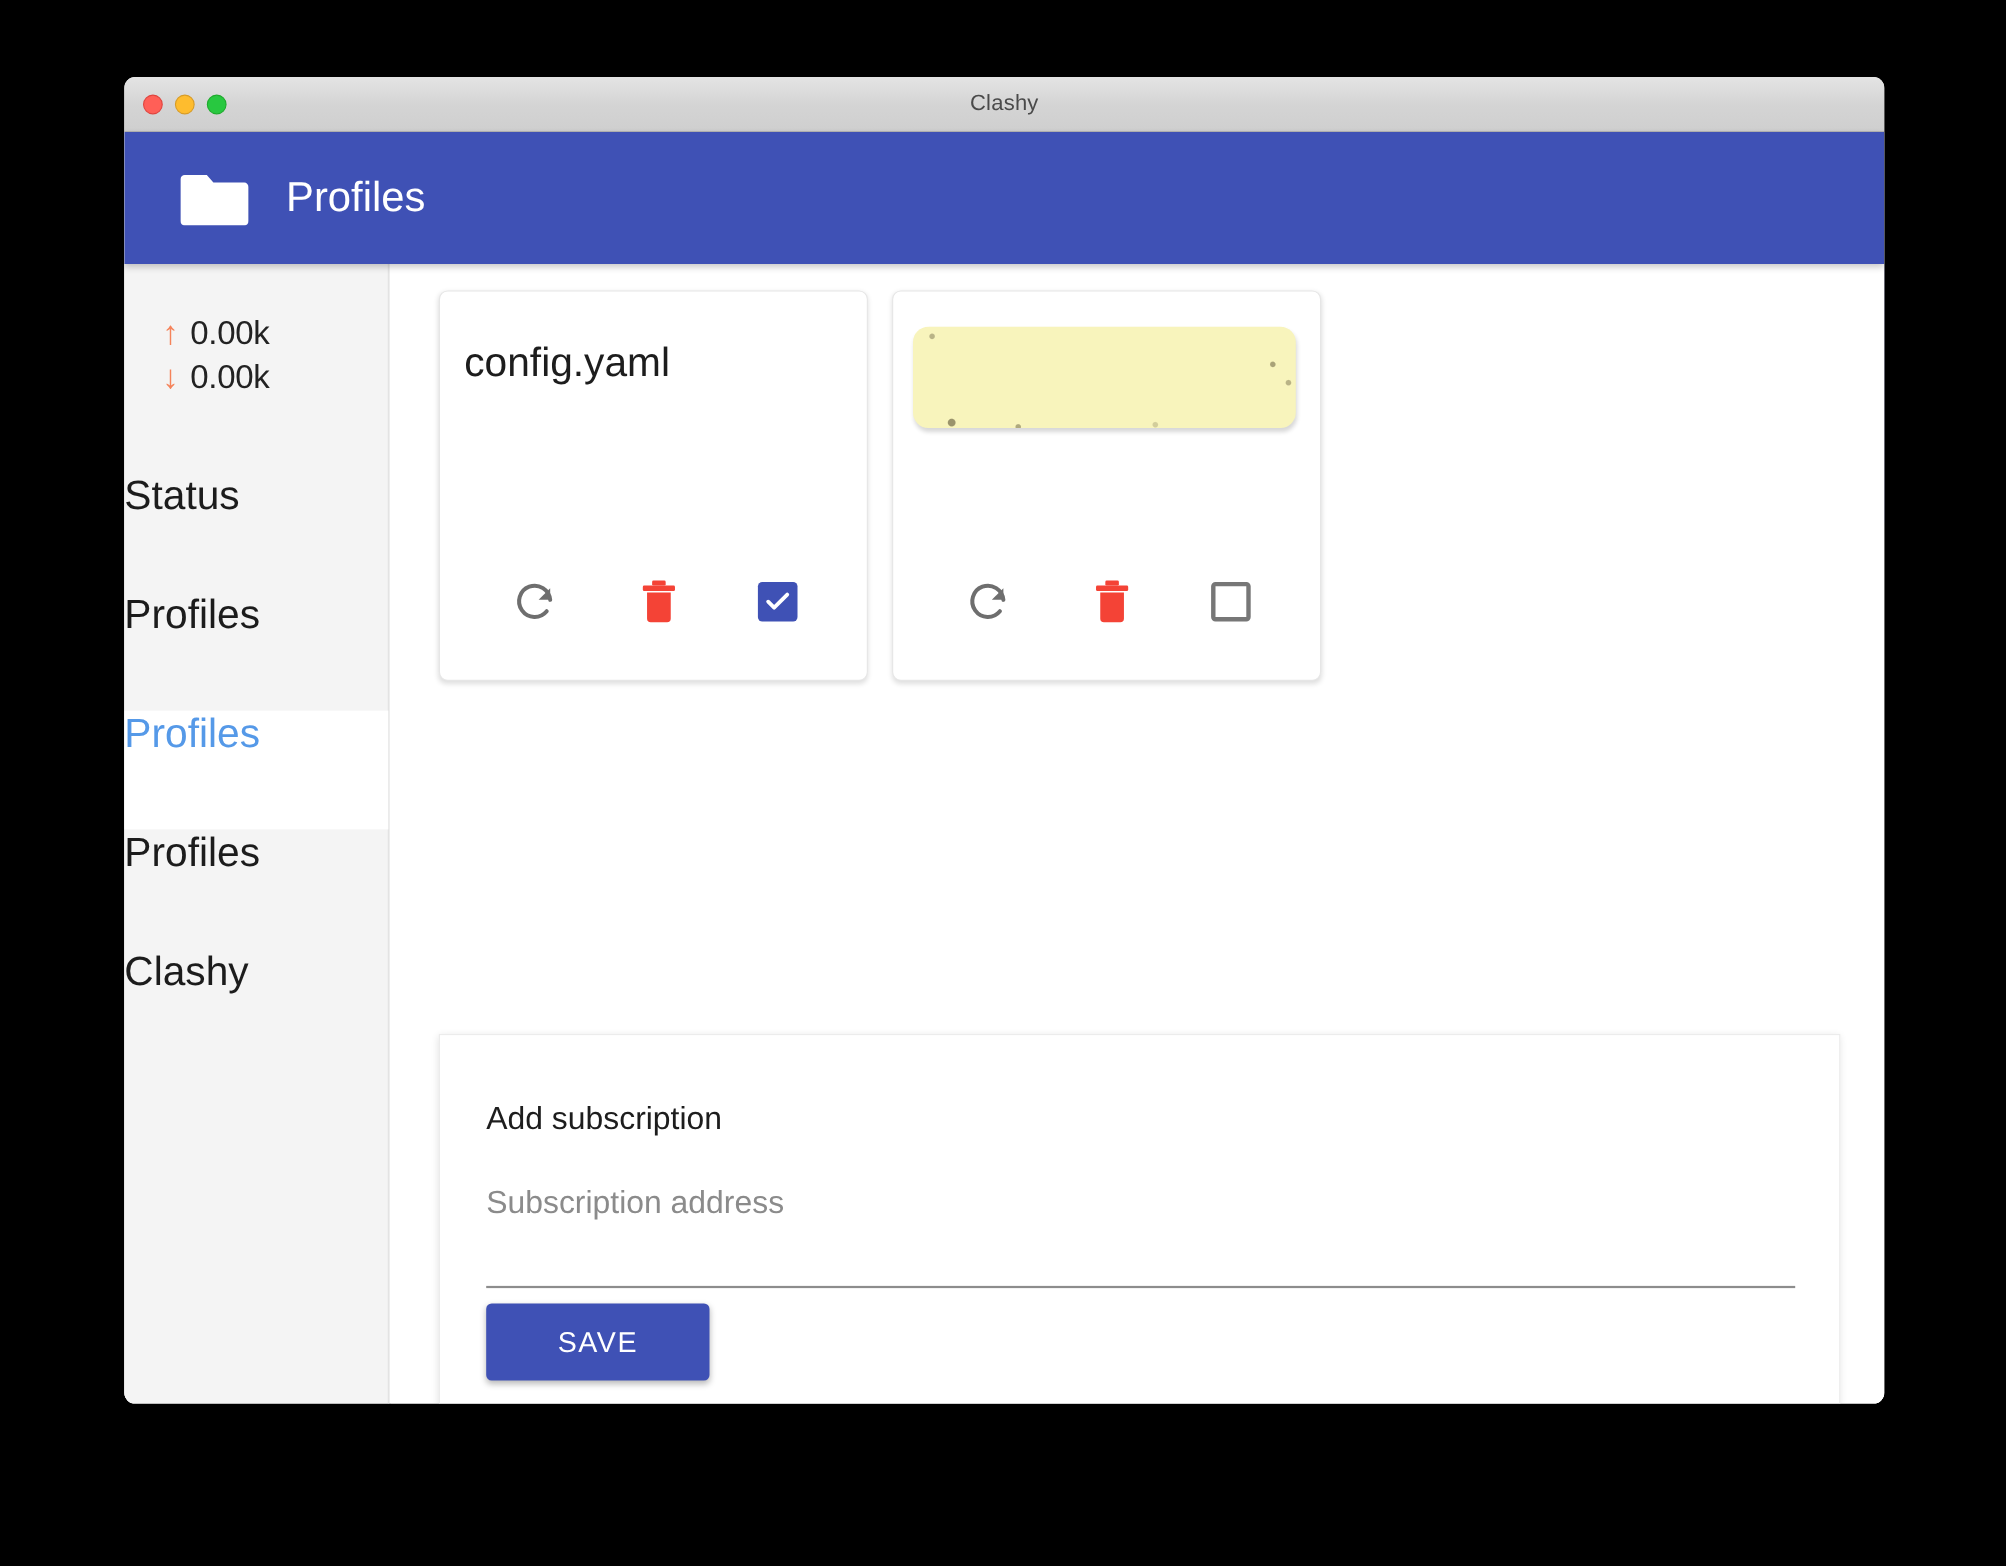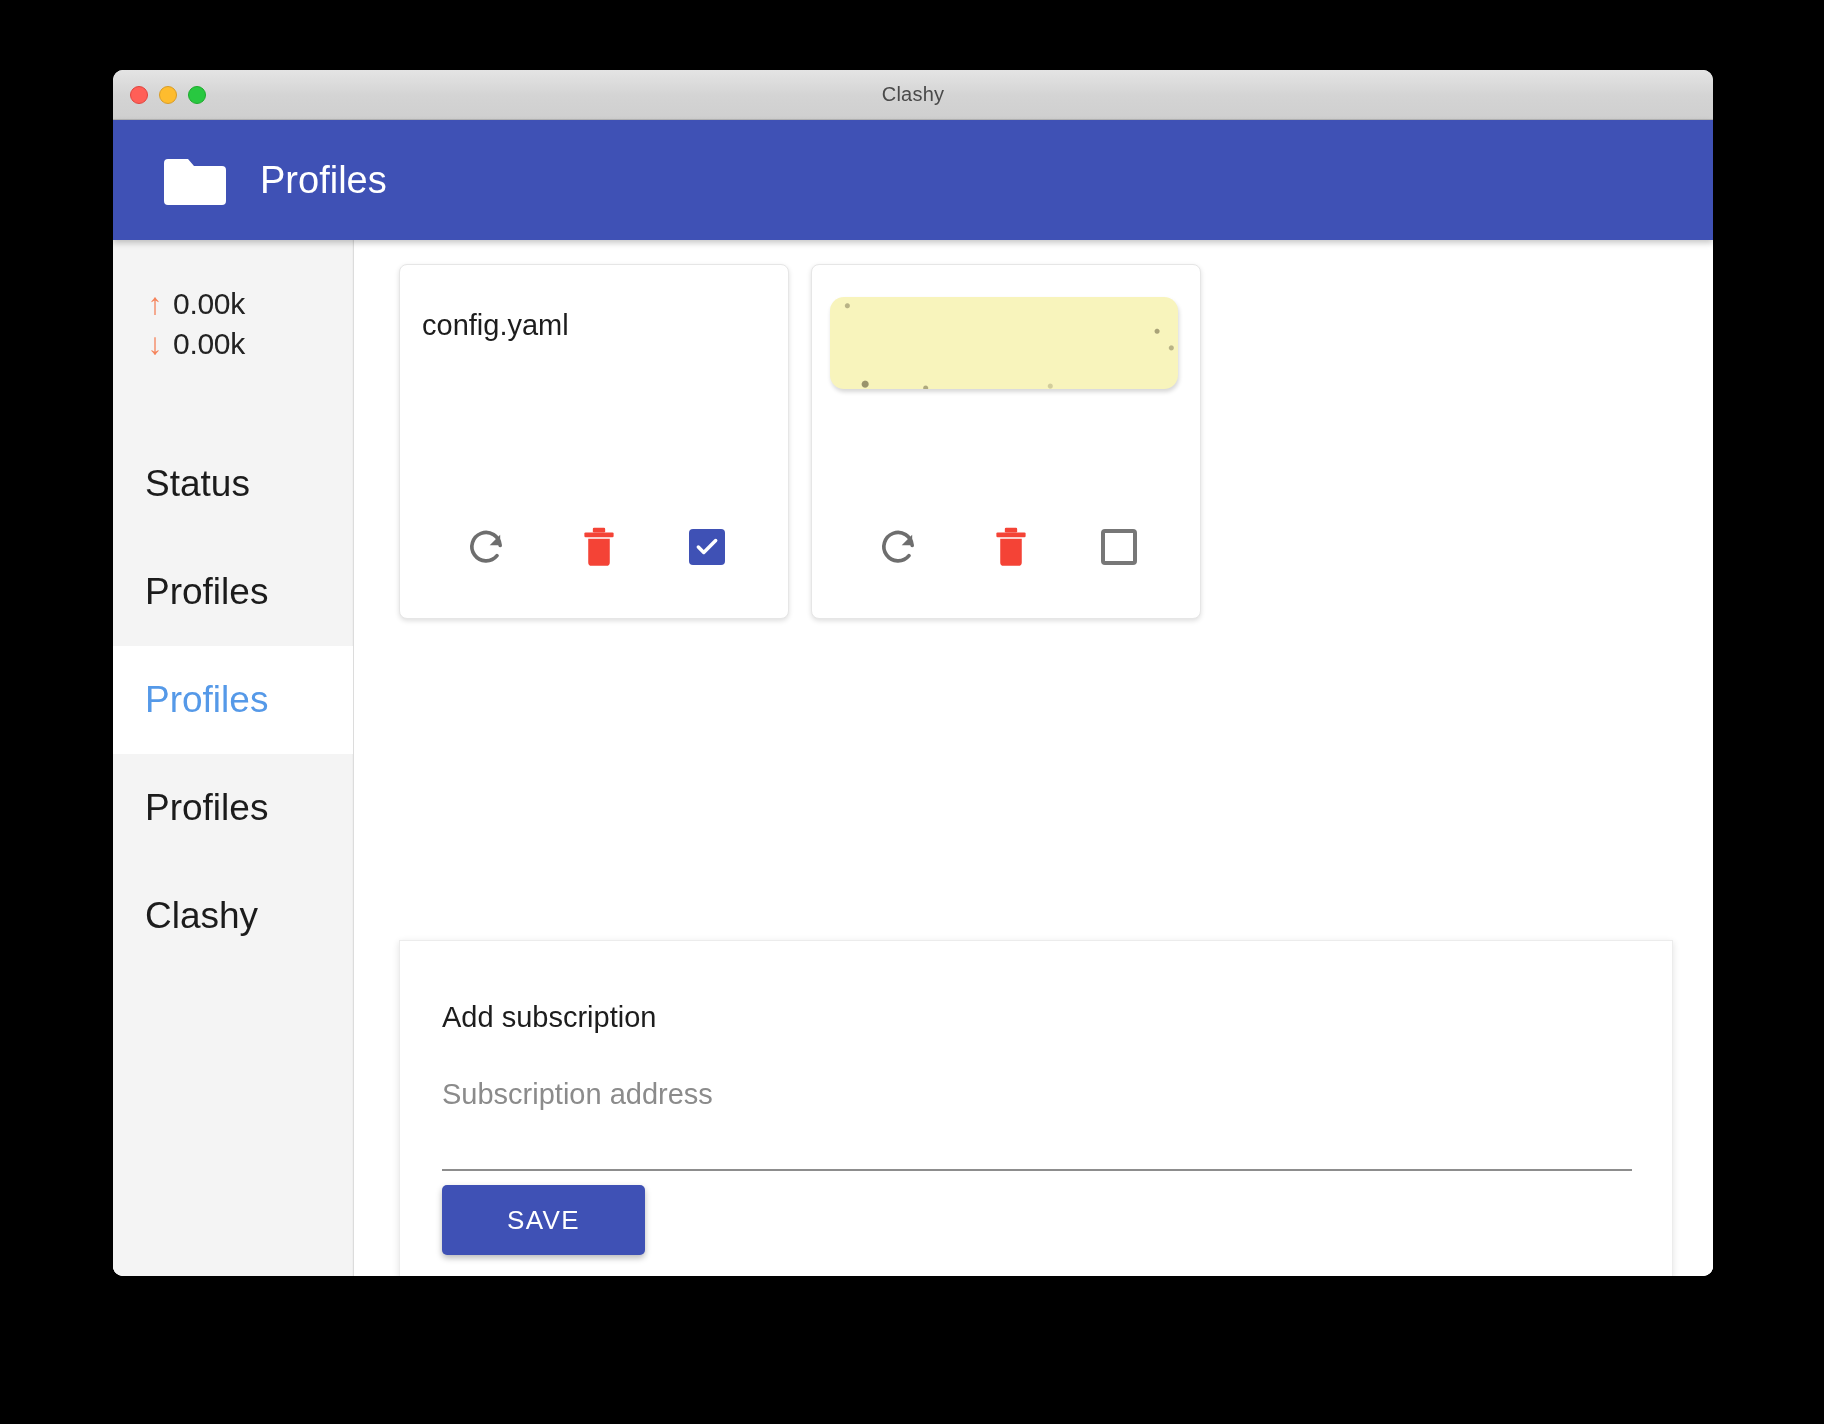--- a/index.html
+++ b/index.html
@@ -144,22 +144,21 @@
   .speed-val {
     font-size: 30px;
     color: #222222;
     letter-spacing: -0.3px;
   }
 
   .nav { margin-top: 66px; }
   .nav-item {
     height: 108px;
     display: flex;
-    align-items: center;
-    padding-left: 32px;
+    align-items: flex-start;
     font-size: 37px;
     color: #1c1c1c;
     background: transparent;
     cursor: pointer;
   }
   .nav-item.active {
     background: #ffffff;
     color: #5599e8;
   }
 
@@ -190,21 +189,21 @@
     border: 1px solid #e6e6e6;
     border-radius: 8px;
     box-shadow: 0 2px 5px rgba(0,0,0,0.13);
     position: relative;
     display: flex;
     flex-direction: column;
   }
 
   .card-title {
     padding: 44px 0 0 22px;
-    font-size: 29px;
+    font-size: 37px;
     color: #1d1d1d;
   }
 
   
   .redacted {
     margin: 32px 0 0 18px;
     width: 348px;
     height: 92px;
     border-radius: 14px;
     background: #f8f4bc;

